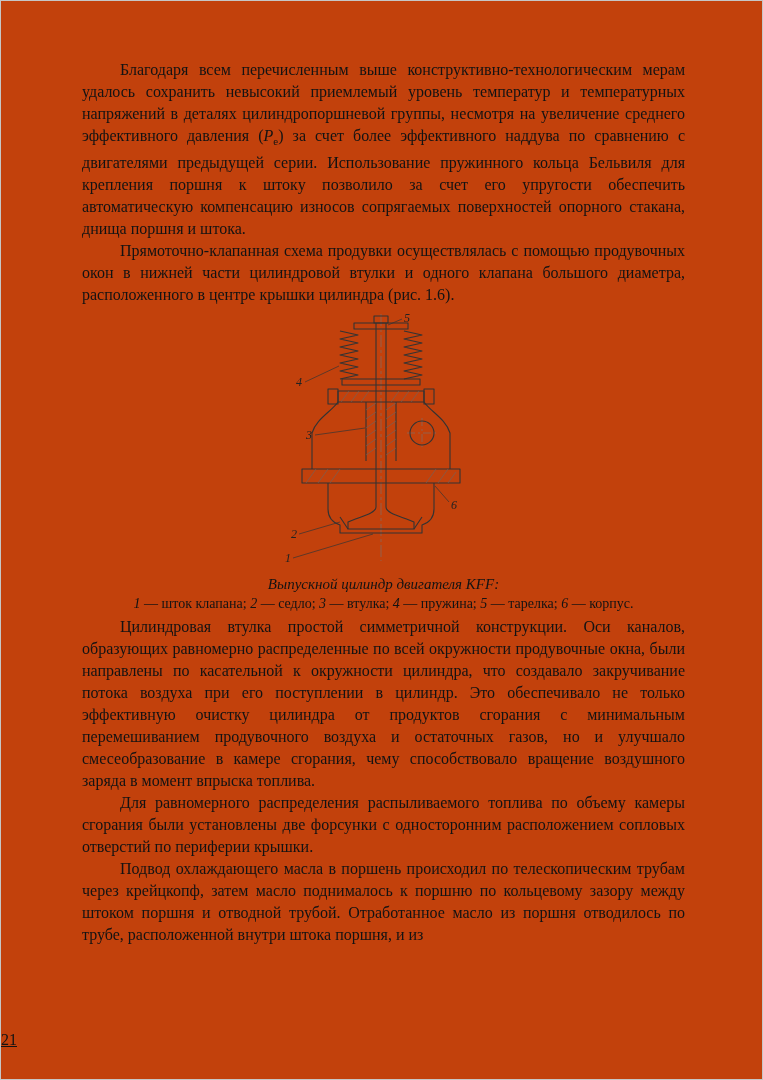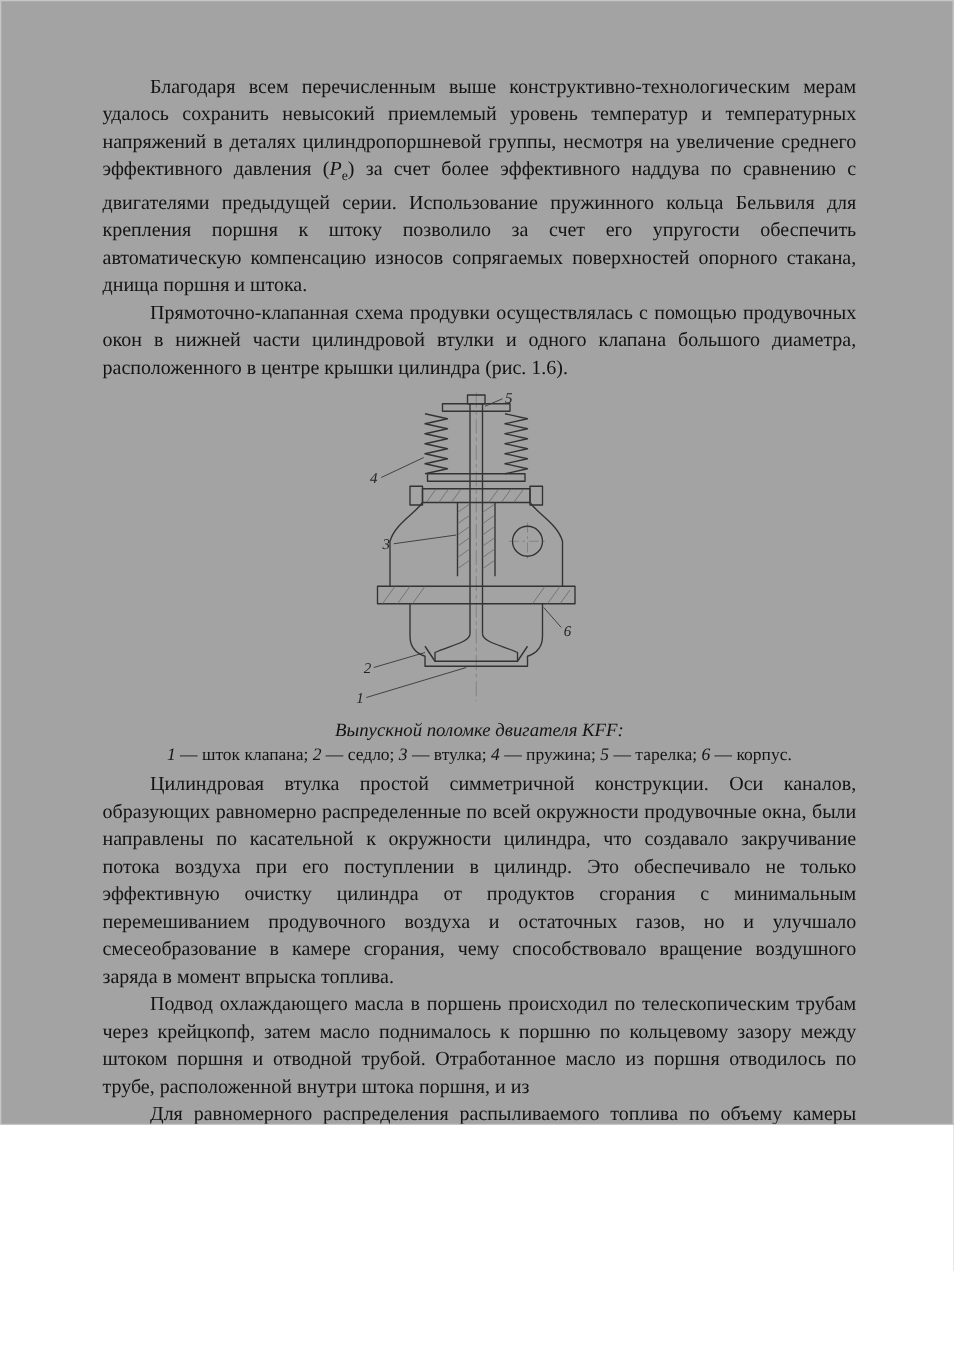--- a/index.html
+++ b/index.html
@@ -4,22 +4,22 @@
 <style>
   * { box-sizing: border-box; }
   html, body { margin: 0; padding: 0; }
   body {
     width: 763px; height: 1080px;
     background: #ffffff;
     font-family: "Liberation Serif", serif;
   }
   .page {
     position: relative;
-    width: 763px; height: 900px;
-    background: #a3a3a3;
+    width: 763px; height: 1080px;
+    background: #c2410c;
     border: 1px solid #c6c6c6;
     overflow: hidden;
     color: #131313;
   }
   .content {
     position: absolute;
     left: 81px; top: 58px;
     width: 603px;
   }
   p.para {
@@ -118,27 +118,27 @@
         <g class="lbl">
           <text x="126" y="11">5</text>
           <text x="18" y="75">4</text>
           <text x="28" y="128">3</text>
           <text x="173" y="198">6</text>
           <text x="13" y="227">2</text>
           <text x="7" y="251">1</text>
         </g>
       </svg>
       <figcaption>
-        <div class="fig-title">Выпускной поломке двигателя KFF:</div>
+        <div class="fig-title">Выпускной цилиндр двигателя KFF:</div>
         <div class="fig-legend"><i>1</i>&nbsp;— шток клапана; <i>2</i>&nbsp;— седло; <i>3</i>&nbsp;— втулка; <i>4</i>&nbsp;— пружина; <i>5</i>&nbsp;— тарелка; <i>6</i>&nbsp;— корпус.</div>
       </figcaption>
     </figure>
 
     <p class="para">Цилиндровая втулка простой симметричной конструкции. Оси каналов, образующих равномерно распределенные по всей окружности продувочные окна, были направлены по касательной к окружности цилиндра, что создавало закручивание потока воздуха при его поступлении в цилиндр. Это обеспечивало не только эффективную очистку цилиндра от продуктов сгорания с минимальным перемешиванием продувочного воздуха и остаточных газов, но и улучшало смесеобразование в камере сгорания, чему способствовало вращение воздушного заряда в момент впрыска топлива.</p>
 
+    <p class="para">Для равномерного распределения распыливаемого топлива по объему камеры сгорания были установлены две форсунки с односторонним расположением сопловых отверстий по периферии крышки.</p>
+
     <p class="para">Подвод охлаждающего масла в поршень происходил по телескопическим трубам через крейцкопф, затем масло поднималось к поршню по кольцевому зазору между штоком поршня и отводной трубой. Отработанное масло из поршня отводилось по трубе, расположенной внутри штока поршня, и из</p>
-
-    <p class="para">Для равномерного распределения распыливаемого топлива по объему камеры сгорания были установлены две форсунки с односторонним расположением сопловых отверстий по периферии крышки.</p>
 
   </div>
 
   <div class="page-number">21</div>
 </div>
 
 </body></html>

